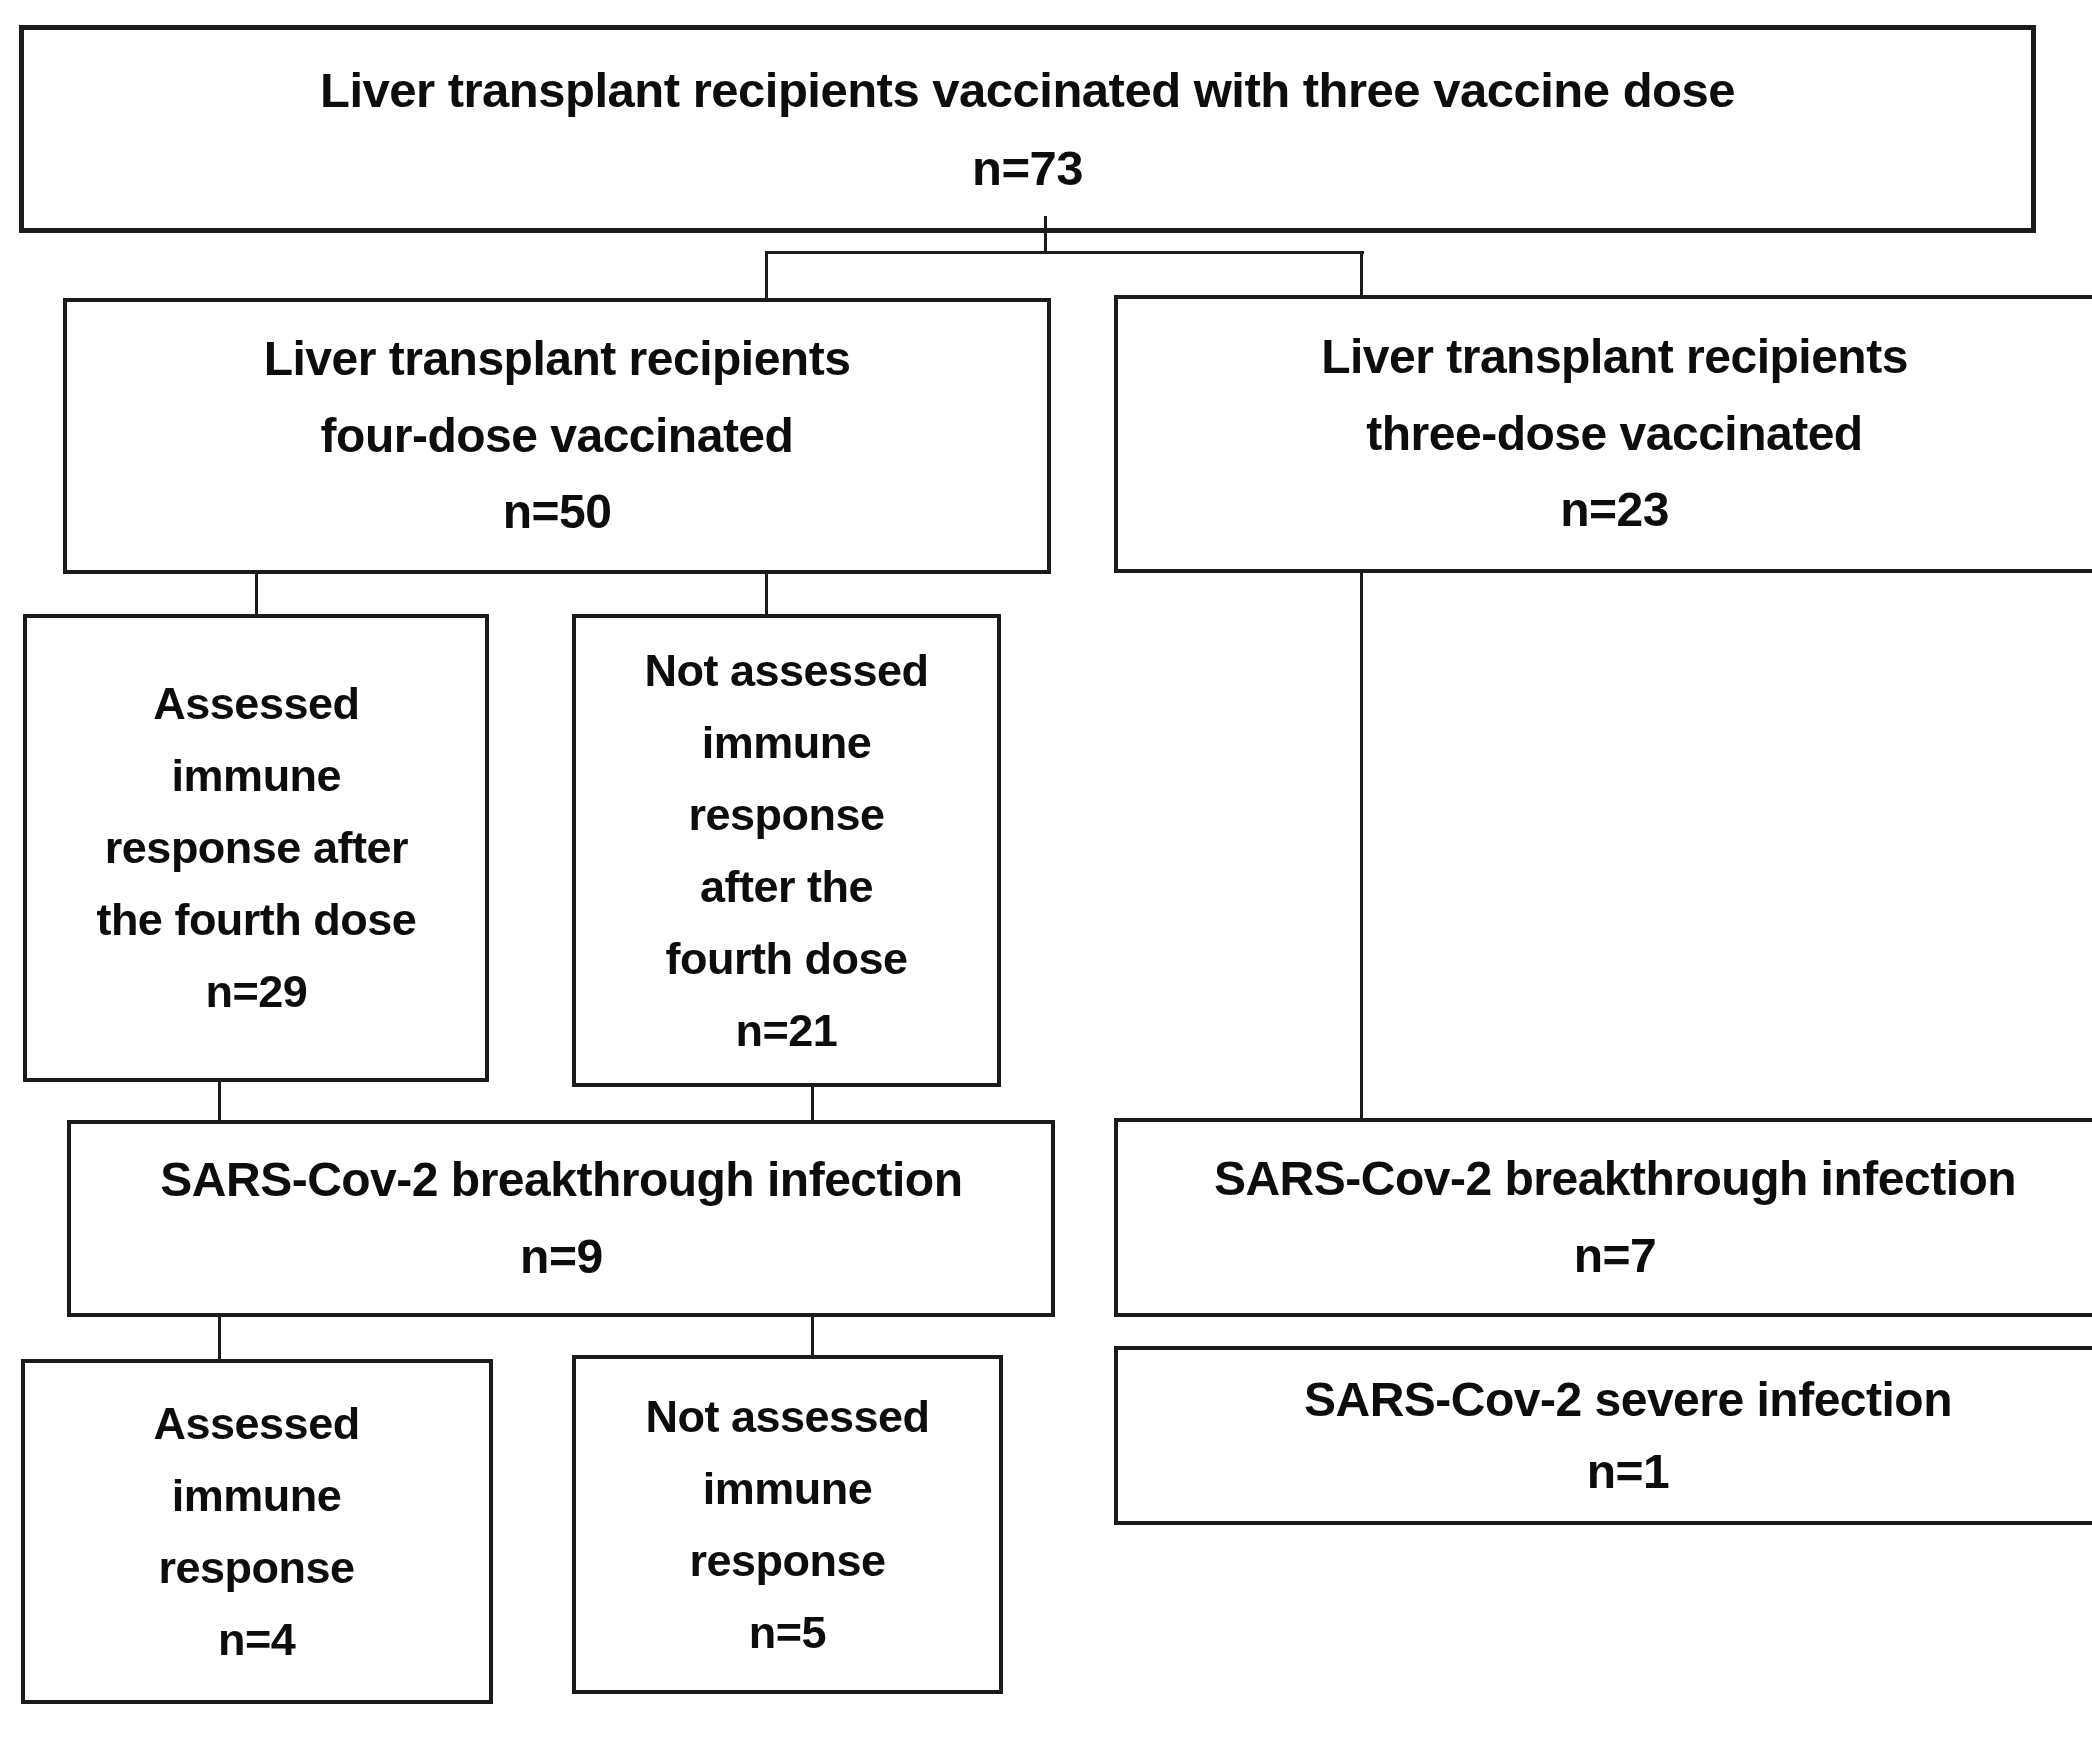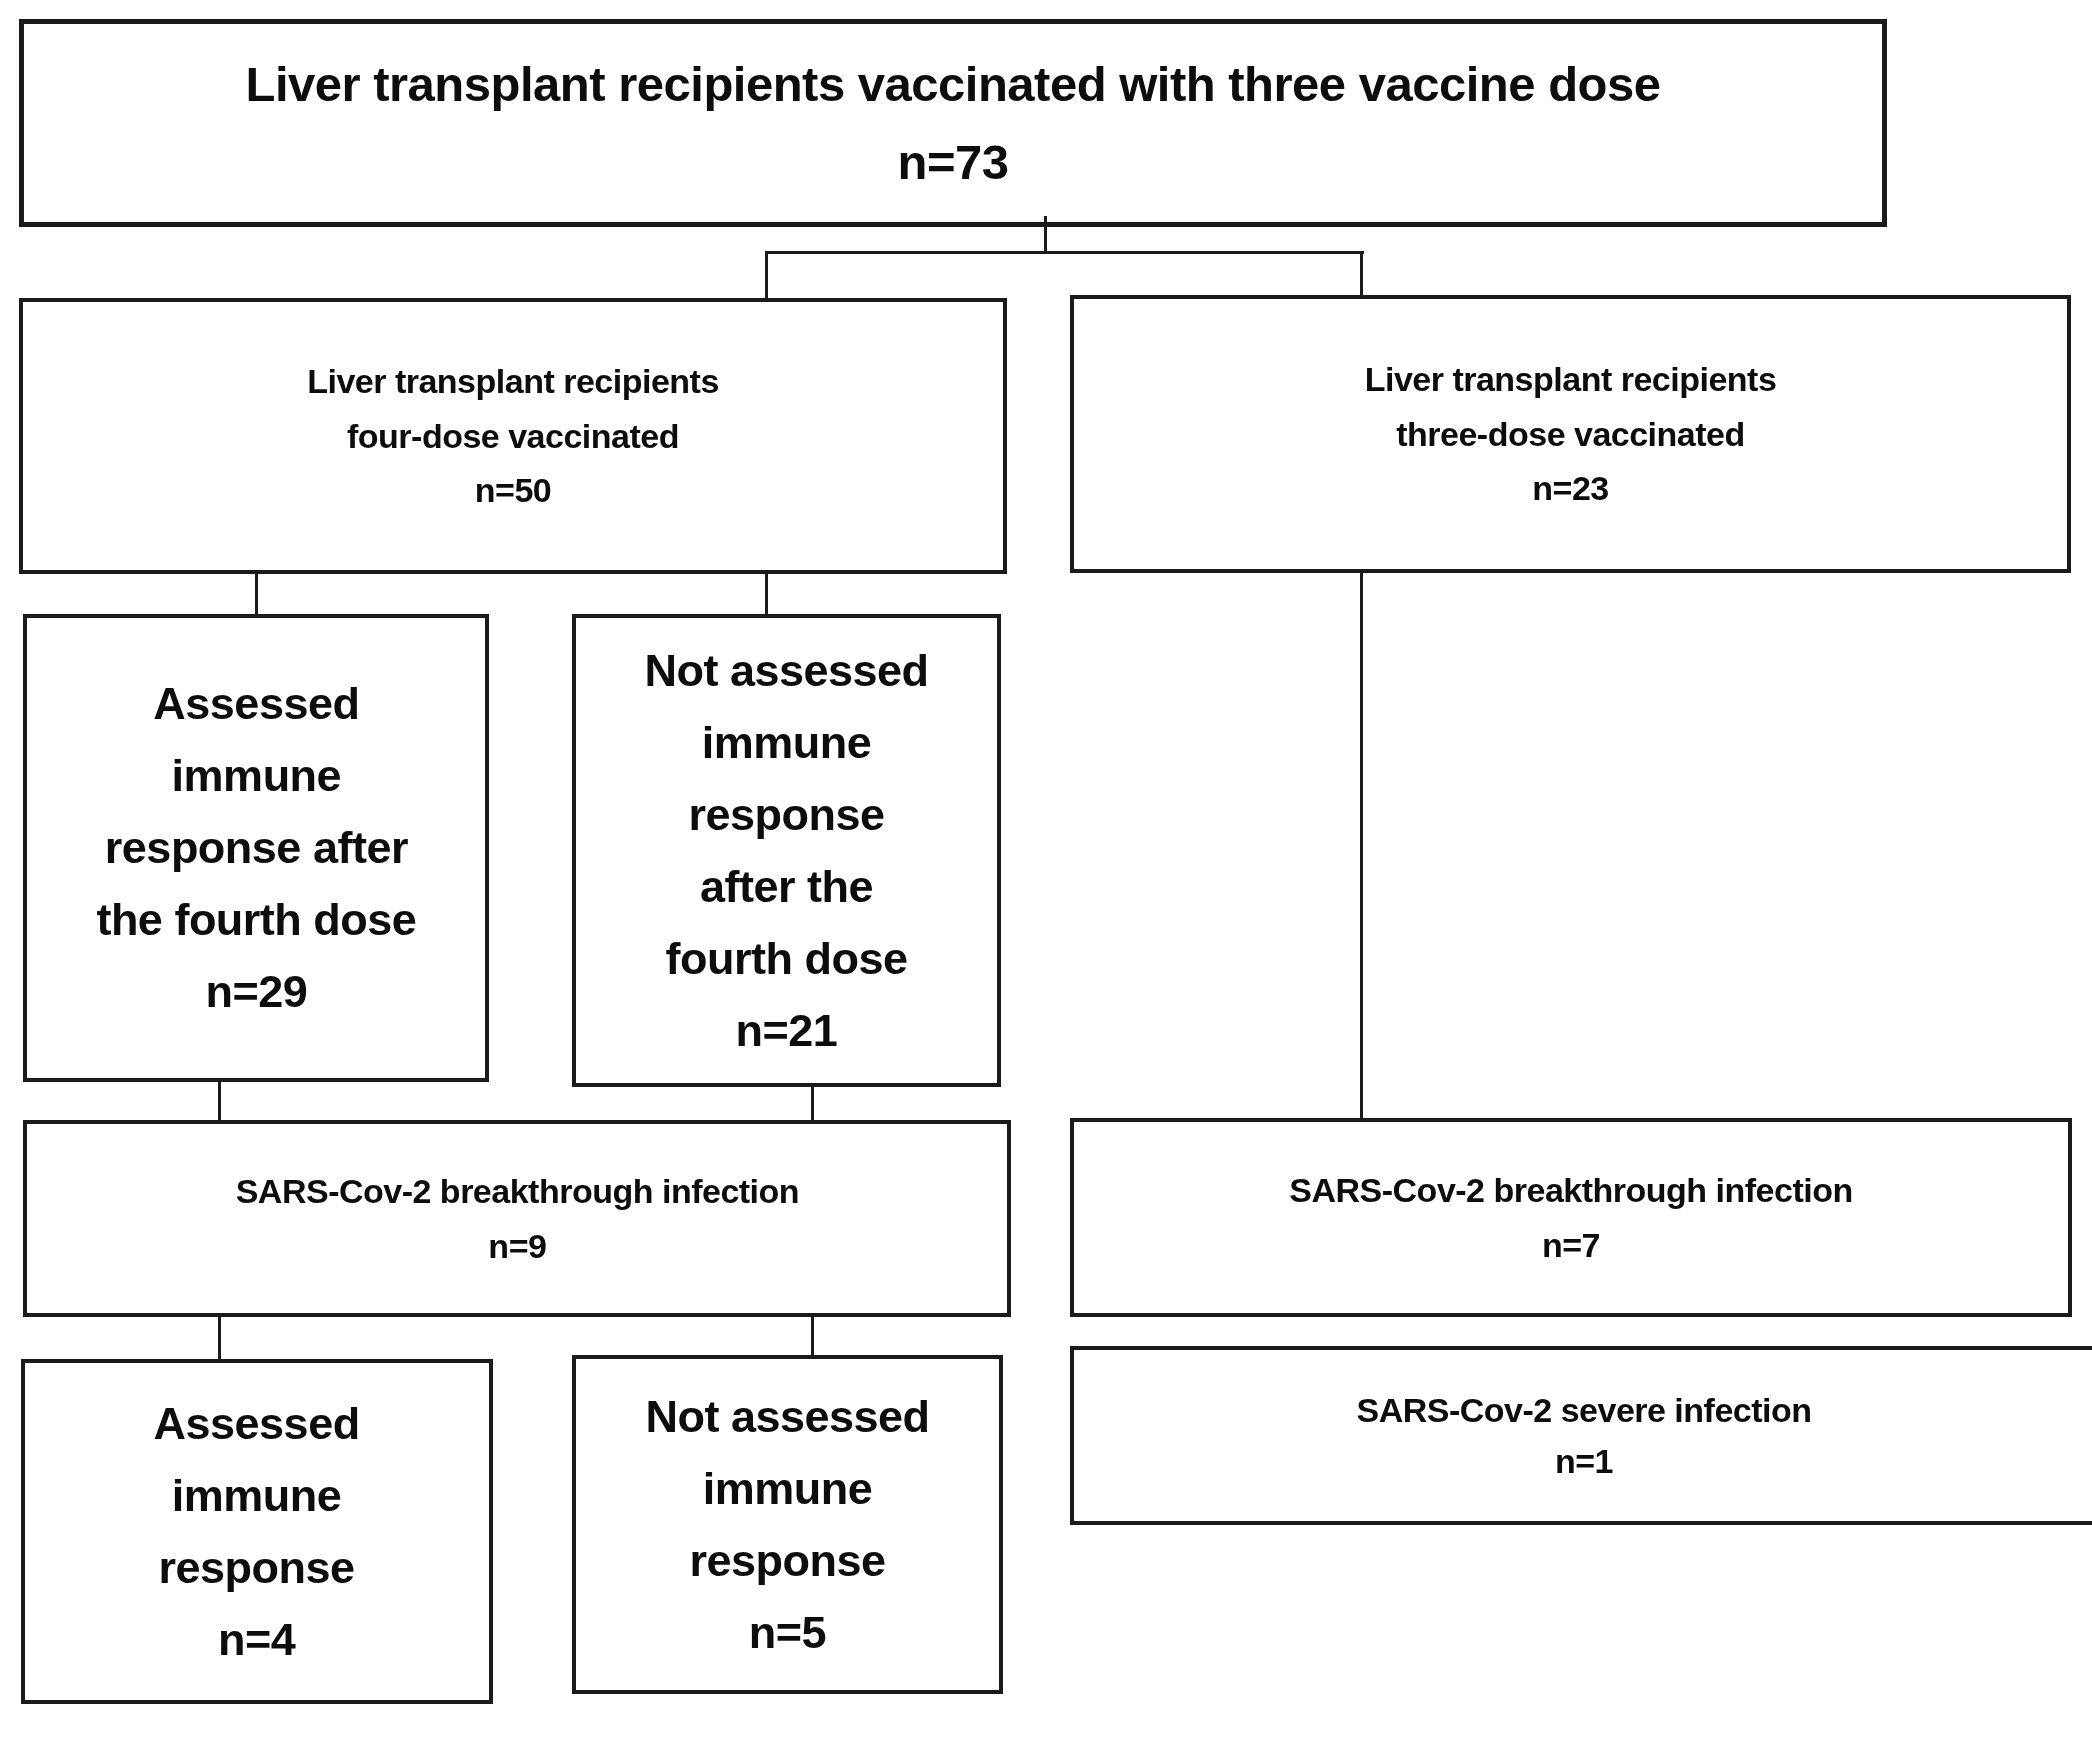--- a/index.html
+++ b/index.html
@@ -19,33 +19,33 @@
     align-items:center;
     justify-content:center;
     text-align:center;
     font-weight:700;
     color:#0d0d0d;
     white-space:pre-line;
     letter-spacing:-0.5px;
     line-height:1.6;
   }
   .f52{font-size:49px;}
-  .f50{font-size:34px;}
+  .f50{font-size:48px;margin-left:44px;}
   .f48{font-size:45px;}
   .conn{
     position:absolute;
     background:#1b1b1b;
   }
 </style>
 </head>
 <body>
 
 <div id="canvas">
 
-  <div class="node f52" style="left:19px;top:19px;width:1868px;height:208px;border-width:5.6px;">Liver transplant recipients vaccinated with three vaccine dose
+  <div class="node f52" style="left:19px;top:25px;width:2017px;height:208px;border-width:5.6px;">Liver transplant recipients vaccinated with three vaccine dose
 n=73</div>
 
   <div class="conn" style="left:1044px;top:216px;width:2.8px;height:37px;"></div>
   <div class="conn" style="left:765px;top:251px;width:599px;height:2.8px;"></div>
   <div class="conn" style="left:765px;top:251px;width:2.8px;height:49px;"></div>
   <div class="conn" style="left:1360px;top:251px;width:2.8px;height:46px;"></div>
 
   <div class="node f50" style="left:19px;top:298px;width:988px;height:276px;">Liver transplant recipients
 four-dose vaccinated
 n=50</div>

